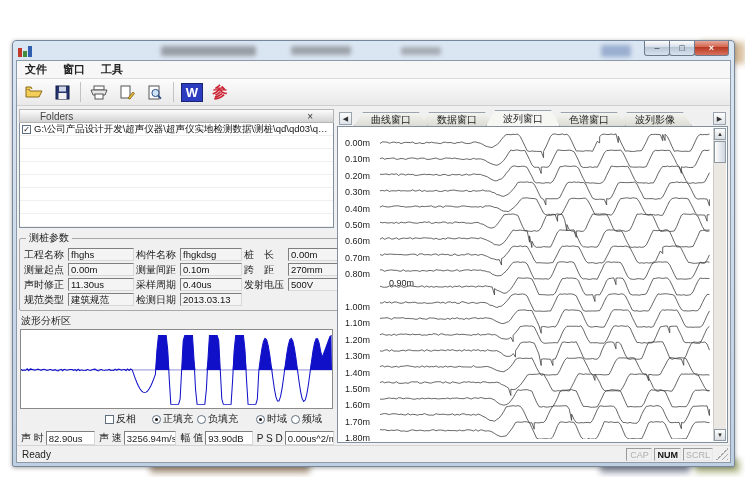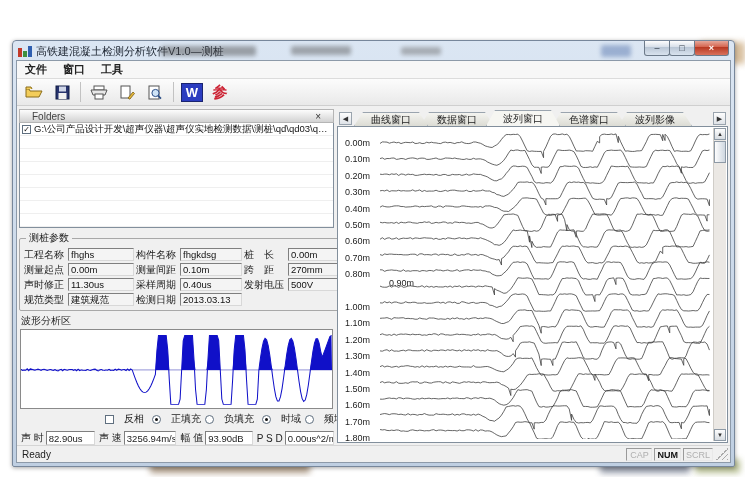--- a/index.html
+++ b/index.html
@@ -52,21 +52,21 @@
   .tb-sep { width:1px; height:20px; background:#c2c2c2; margin:0 3px; }
   .word-btn { width:22px; height:19px; background:#2b3cc0; border:1px solid #1a2470; color:#fff;
     font-weight:bold; font-size:13px; display:flex; align-items:center; justify-content:center; }
   .ref-btn { color:#cc2233; font-weight:bold; font-size:15px; width:24px; text-align:center; }
 
   .main { flex:1; display:flex; padding:3px 2px 2px 2px; gap:3px; overflow:hidden; }
 
   
   .left-panel { width:315px; display:flex; flex-direction:column; flex:0 0 auto; }
   .folders-caption { height:14px; background:linear-gradient(#fcfcfc,#d2d2d2); border:1px solid #b5b5b5;
-    display:flex; align-items:center; font-size:10px; color:#444; padding:0 12px; flex:0 0 auto; }
+    display:flex; align-items:center; font-size:10px; color:#444; padding:0 20px; flex:0 0 auto; }
   .folders-caption .cap-x { margin-left:auto; font-size:10px; color:#333; }
   .folders-list { height:105px; background:#fff; border:1px solid #828f9c; border-top:none; overflow:hidden;
     background-image:repeating-linear-gradient(#fff 0 12px, #efefef 12px 13px); flex:0 0 auto; }
   .folder-item { display:flex; align-items:center; gap:3px; padding:1px 2px; height:13px; }
   .cb { width:9px; height:9px; border:1px solid #5f6f7f; background:#fff; font-size:8px; line-height:7px;
     text-align:center; color:#111; flex:0 0 auto; }
   .folder-path { font-size:9.5px; color:#111; white-space:nowrap; overflow:hidden; text-overflow:ellipsis; }
 
   .params { margin-top:3px; border:1px solid #a8a8a8; border-radius:2px; padding:3px 4px 4px 4px;
     font-size:10px; color:#222; flex:0 0 auto; }
@@ -79,21 +79,21 @@
   .analysis-label { font-size:10px; color:#222; margin:3px 0 1px 2px; flex:0 0 auto; }
   .plot { flex:1; min-height:80px; background:#fff; border:1px solid #8a8a8a; margin:0 1px; position:relative; }
   .plot svg { position:absolute; inset:0; width:100%; height:100%; }
 
   .wave-controls { height:16px; display:flex; align-items:center; gap:4px; font-size:10px; color:#222;
     padding-left:86px; flex:0 0 auto; margin-top:2px; white-space:nowrap; }
   .chk-box { width:9px; height:9px; border:1px solid #5f6f7f; background:#fff; display:inline-block;
     font-size:8px; line-height:8px; text-align:center; }
   .rad { width:9px; height:9px; border:1px solid #5f6f7f; border-radius:50%; background:#fff; display:inline-block; position:relative; }
   .rad.on::after { content:""; position:absolute; left:2px; top:2px; width:3px; height:3px; border-radius:50%; background:#111; }
-  .ctl { display:flex; align-items:center; gap:10px; }
+  .ctl { display:flex; align-items:center; gap:2px; }
   .gap1 { width:8px; } .gap2 { width:10px; }
 
   .readouts { height:18px; display:flex; align-items:center; gap:2px; font-size:10px; color:#222;
     flex:0 0 auto; margin-top:2px; white-space:nowrap; }
   .ro-label { font-size:10px; margin-left:2px; }
   .ro-field { height:14px; background:#fff; border:1px solid; border-color:#7f7f7f #d8d8d8 #d8d8d8 #7f7f7f;
     font-size:9.5px; padding:0 2px; line-height:13px; overflow:hidden; }
   .ro-f1 { width:58px; } .ro-f2 { width:62px; } .ro-f3 { width:56px; } .ro-f4 { width:58px; }
 
   
@@ -138,21 +138,20 @@
   <div class="smudge sm-b3"></div>
   <div class="smudge sm-t1"></div>
 
   <div class="window">
     <div class="titlebar">
       <div class="app-icon">
           <i class="r"></i>
           <i class="g"></i>
           <i class="b"></i>
         </div>
-      <div class="title-text">高铁建混凝土检测分析软件V1.0—测桩</div>
       <div class="glass gl1"></div>
       <div class="glass gl2"></div>
       <div class="glass gl3"></div>
       <div class="glass gl4"></div>
       <div class="win-buttons" id="win-buttons">
           <div class="win-btn ">–</div>
           <div class="win-btn ">□</div>
           <div class="win-btn close">×</div>
         </div>
     </div>

